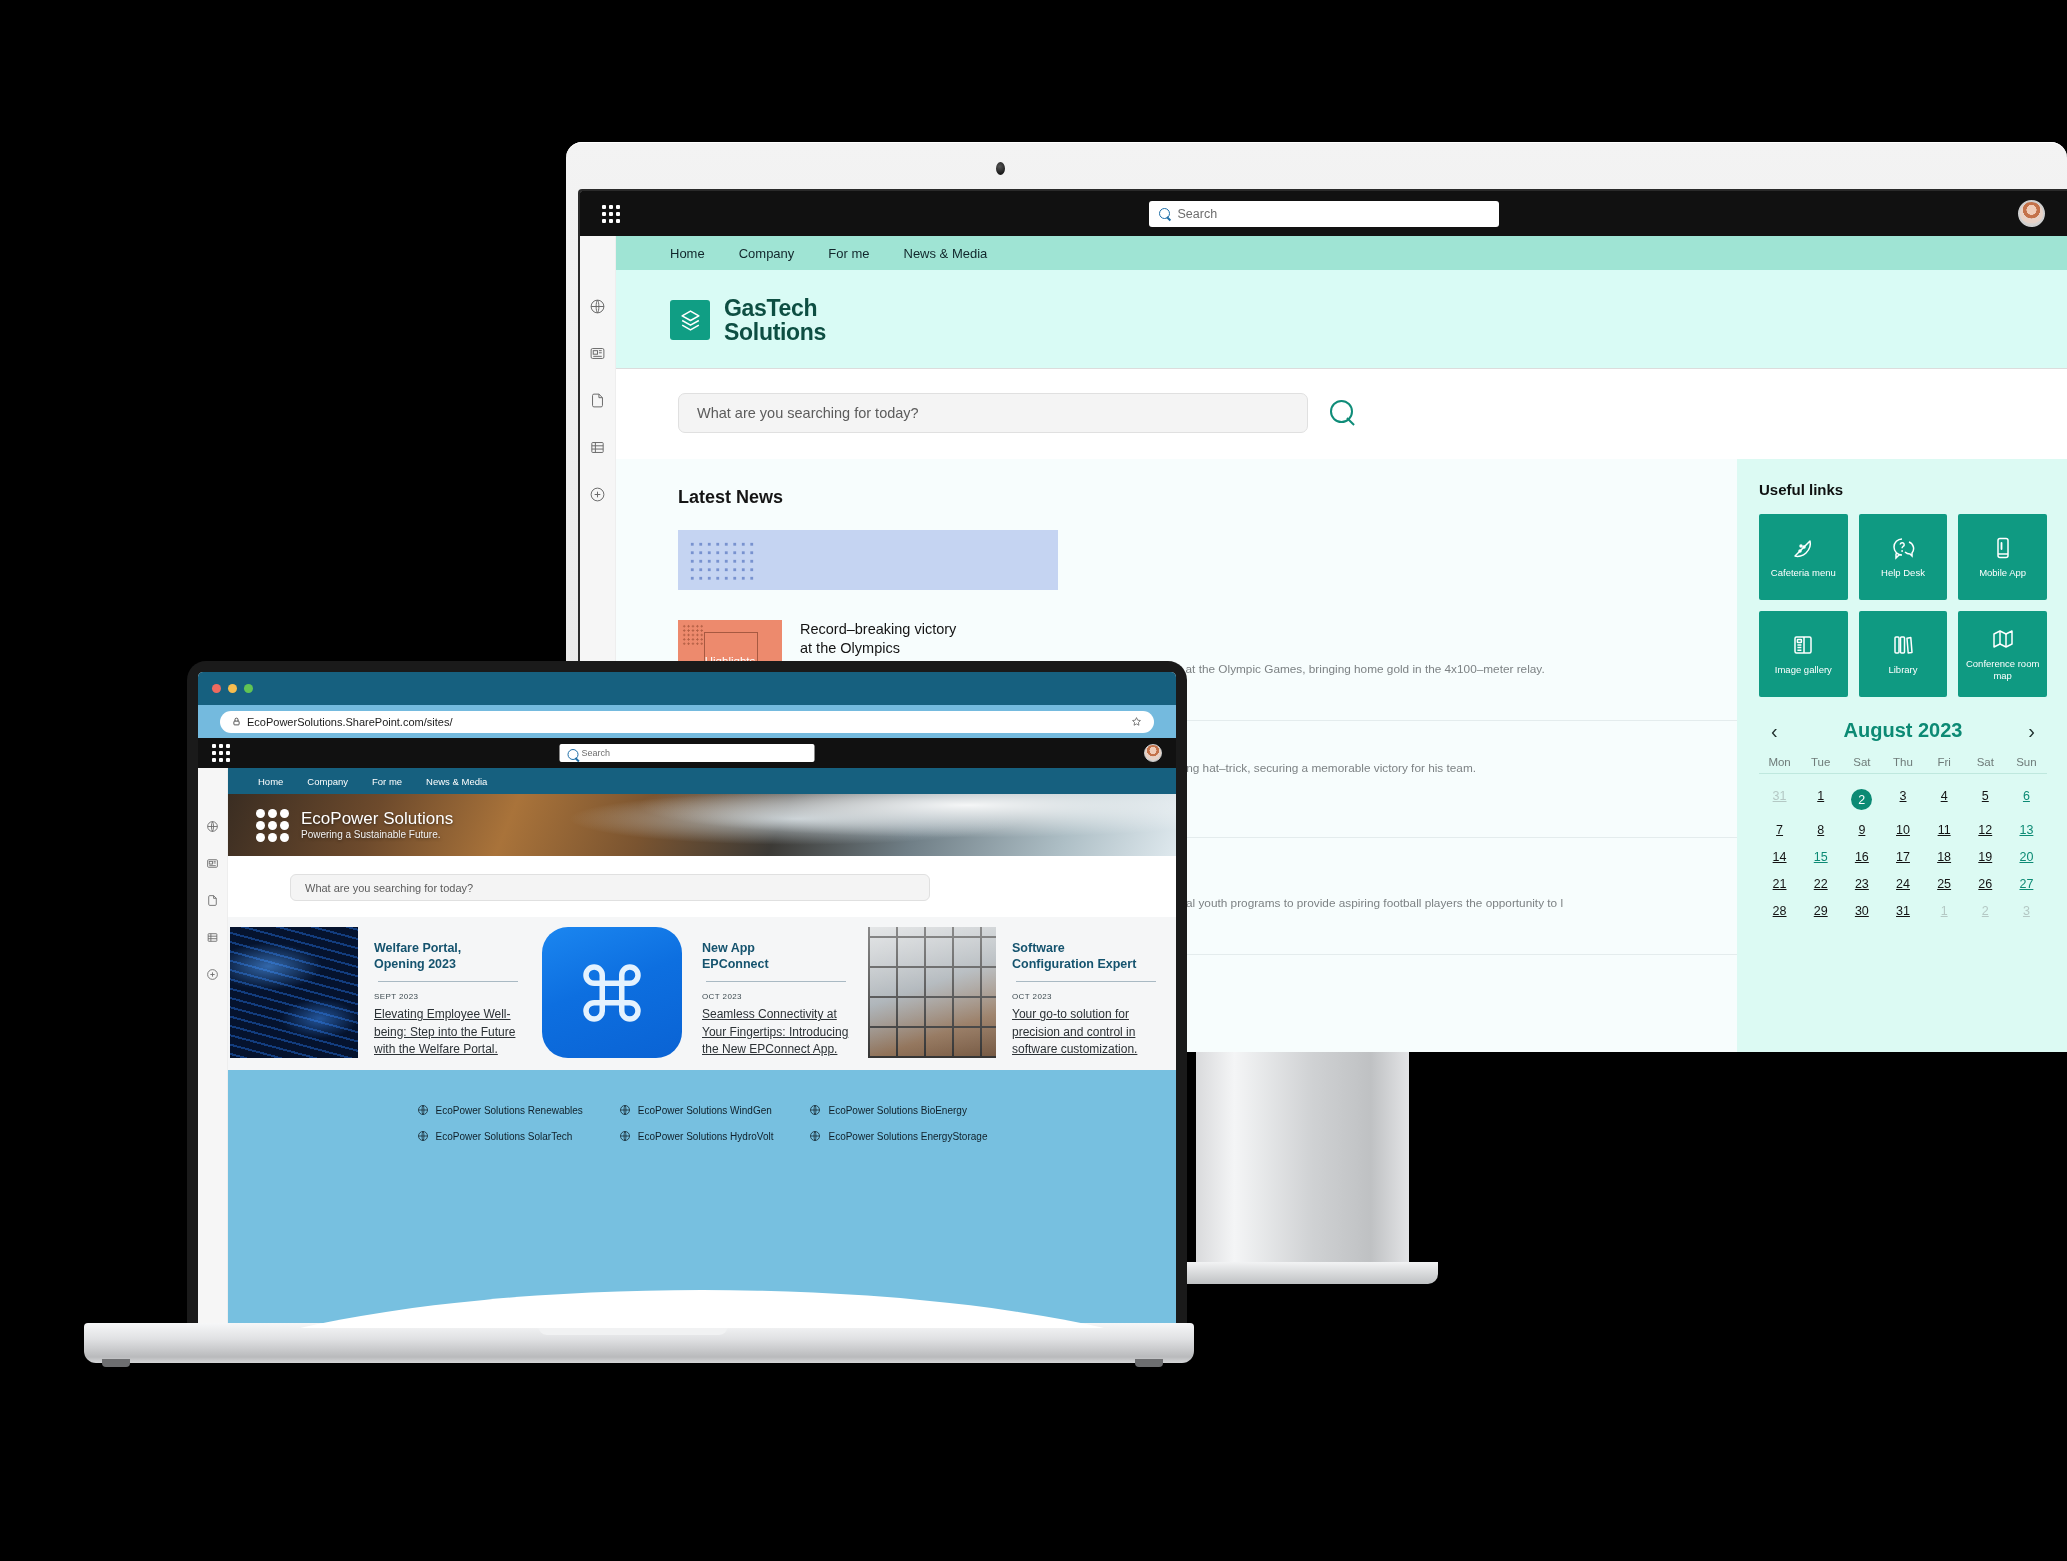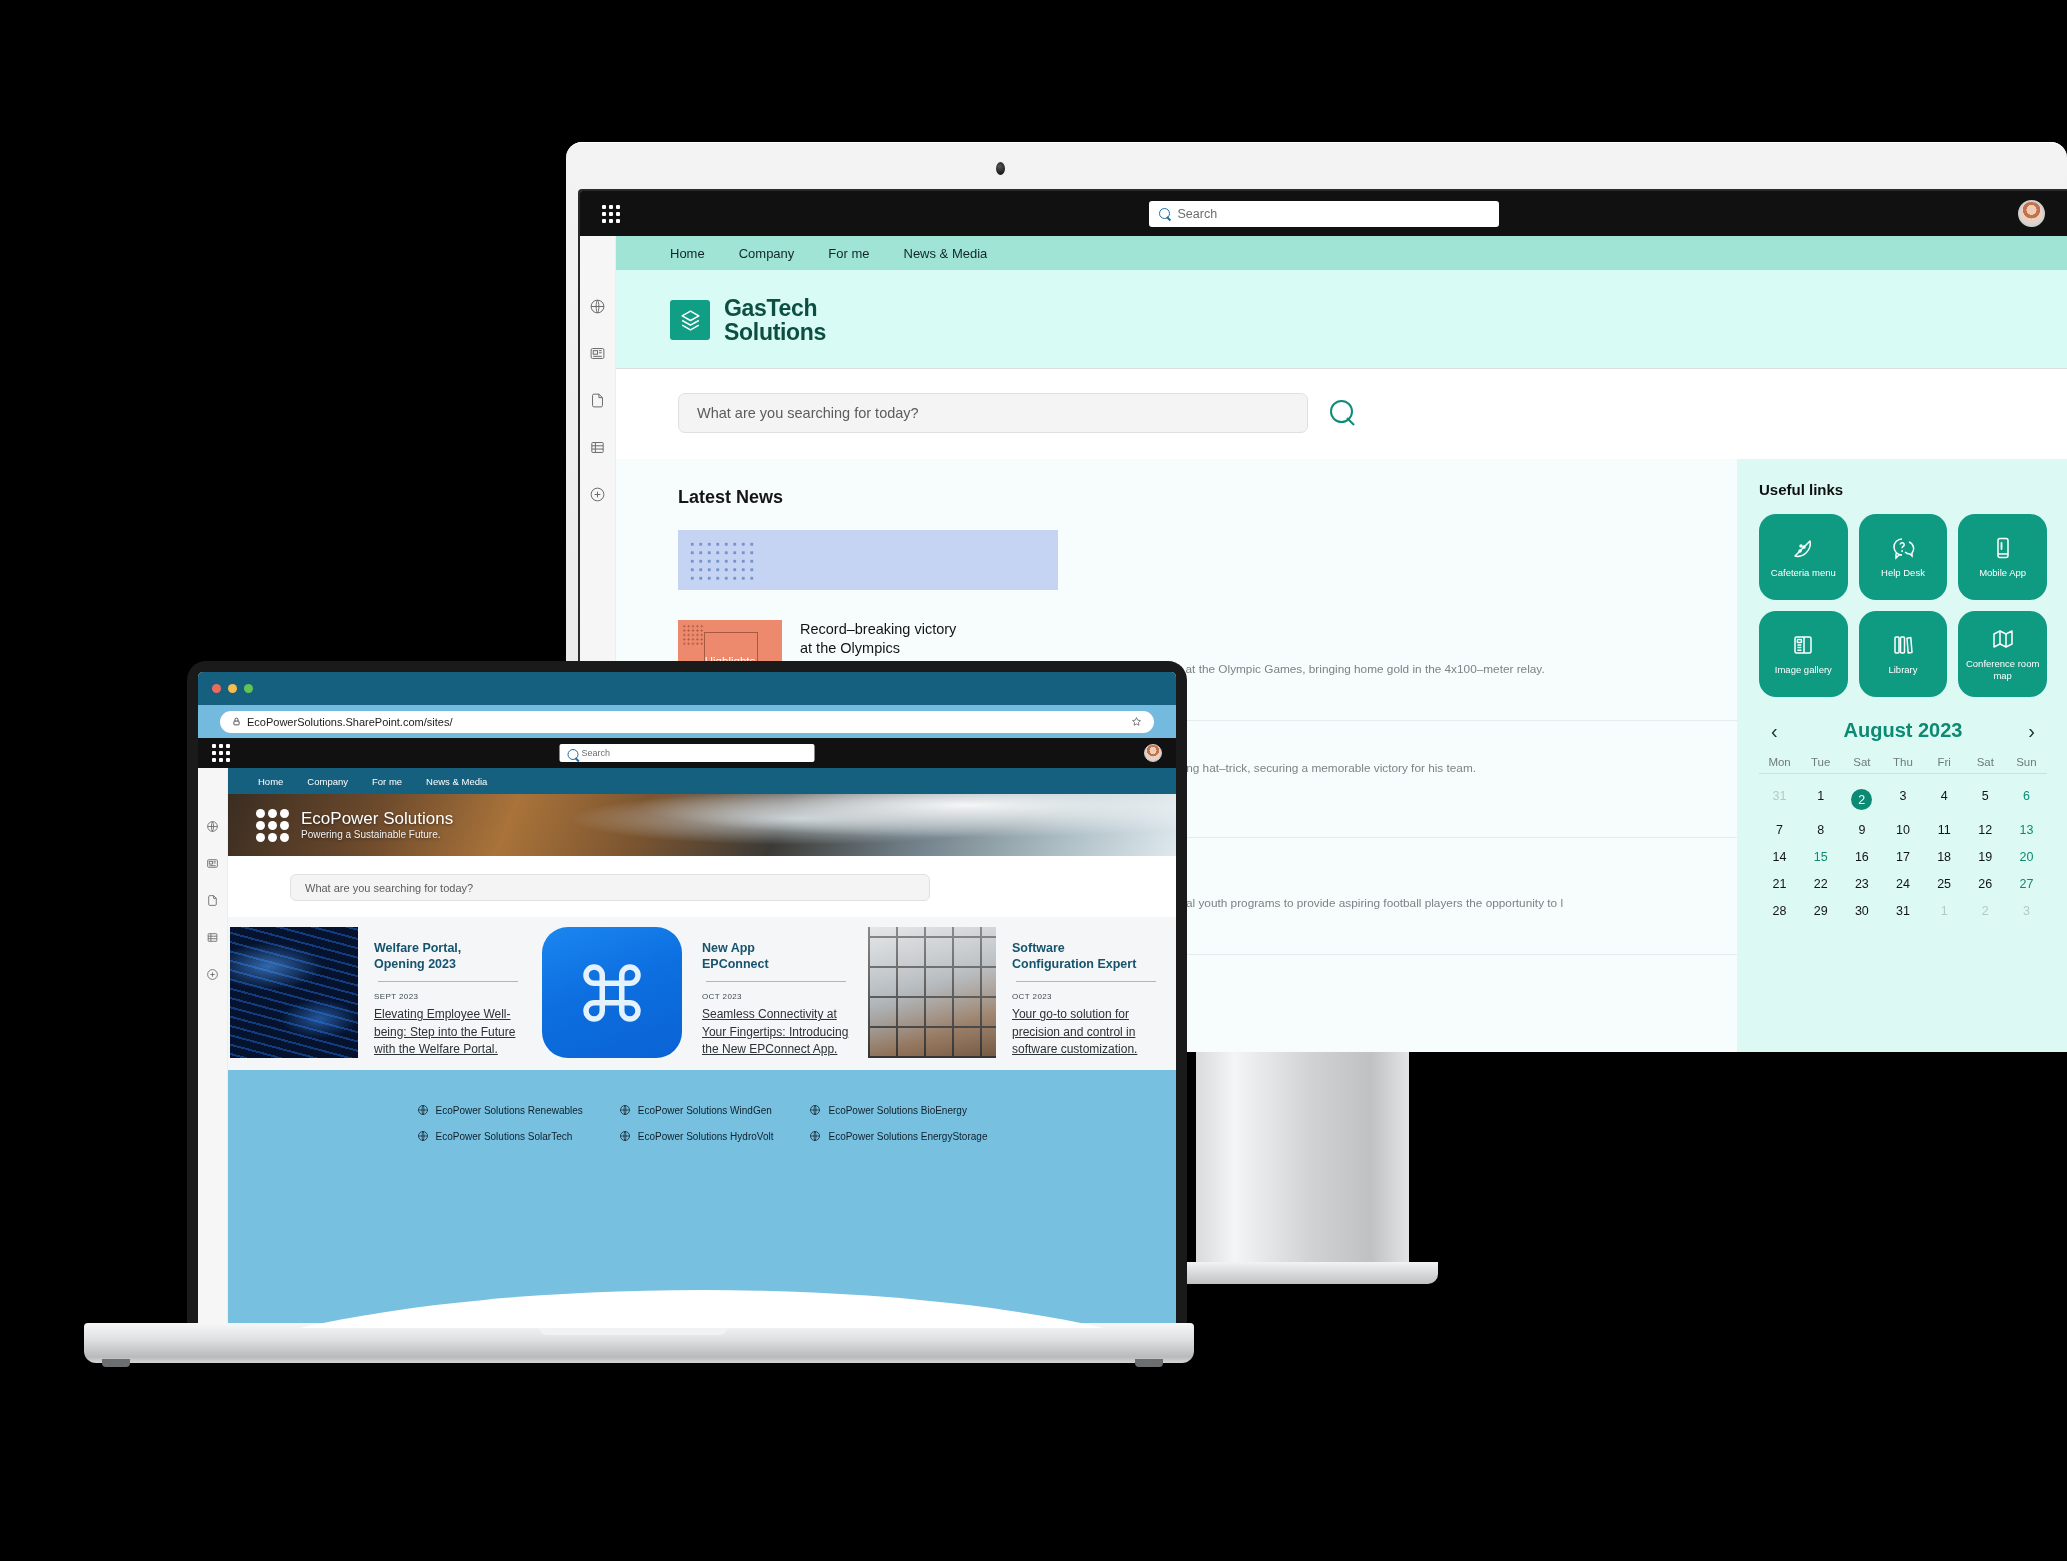--- a/index.html
+++ b/index.html
@@ -118,32 +118,32 @@
   .nd.tl{left:4px;top:4px;} .nd.br{right:4px;bottom:4px;}
   .news-txt { min-width:0; }
   .news-title { font-size:14.5px; color:#141414; line-height:1.28; margin-bottom:4px; }
   .news-desc { font-size:11.8px; color:#7d8284; line-height:1.45; }
   .links-col {
     width:330px;flex:none;background:#dcfaf3;padding:22px 20px 0 22px;
   }
   .links-h{font-size:15px;font-weight:bold;color:#0f1111;margin-bottom:16px;}
   .tile-grid{display:grid;grid-template-columns:repeat(3,1fr);gap:11px;}
   .tile{
-    background:#0f9a82;border-radius:17px;height:86px;color:#fff;
+    background:#0f9a82;border-radius:2px;height:86px;color:#fff;
     display:flex;flex-direction:column;align-items:center;justify-content:center;gap:7px;
     font-size:9.5px;text-align:center;line-height:1.2;padding:0 4px;
   }
   .tile svg{width:24px;height:24px;}
   .cal{margin-top:22px;}
   .cal-head{display:flex;align-items:center;justify-content:space-between;padding:0 12px;margin-bottom:14px;}
   .cal-title{font-size:20px;font-weight:bold;color:#0c8a74;}
   .cal-arrow{font-size:20px;color:#1d2c2a;cursor:pointer;line-height:1;}
   .cal-grid{display:grid;grid-template-columns:repeat(7,1fr);gap:3px 0;text-align:center;}
   .cal-dow{font-size:11.5px;color:#6f7b79;padding-bottom:5px;border-bottom:1px solid #bfe8de;margin-bottom:7px;}
-  .cal-d{font-size:12.5px;color:#141414;padding:5px 0;}
+  .cal-d{font-size:12.5px;color:#141414;padding:5px 0;text-decoration:underline;}
   .cal-d.mut{color:#b4c8c4;} .cal-d.wk{color:#0c8a74;}
   .cal-d.sel{position:relative;color:#fff;}
   .cal-d.sel span{background:#0c8a74;border-radius:50%;width:21px;height:21px;display:inline-flex;align-items:center;justify-content:center;}
 
   
   #laptop { position:absolute; left:84px; top:645px; width:1097px; height:413px; }
   #lap-lid {
     position:absolute; left:103px; top:16px; width:1000px; height:680px;
     background:#1a1a1a; border-radius:19px; padding:11px 11px 13px 11px;
   }

